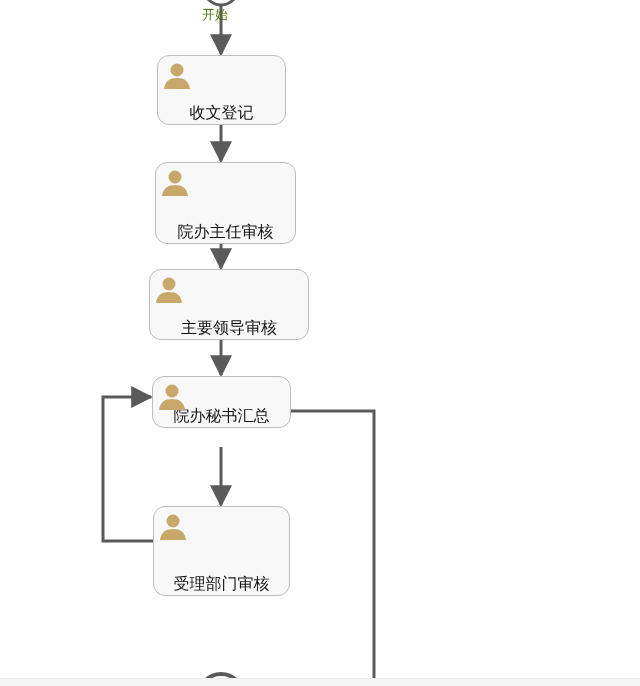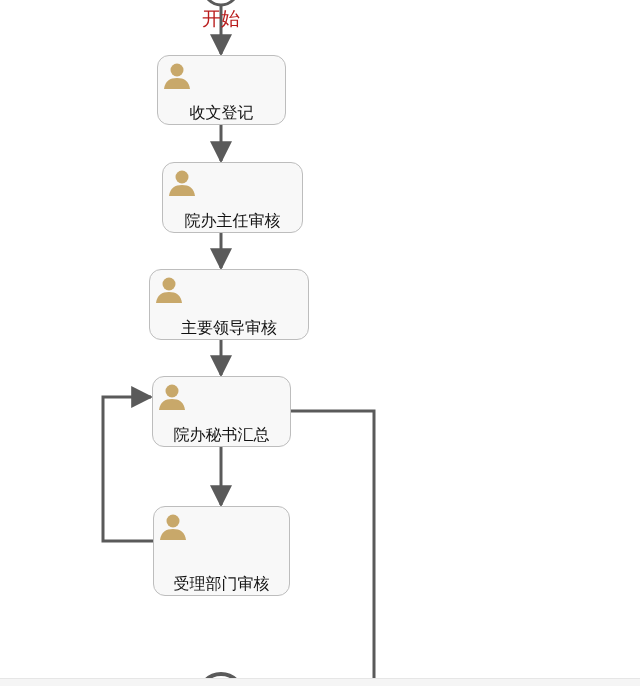--- a/index.html
+++ b/index.html
@@ -9,21 +9,21 @@
   }
   #canvas { position: absolute; left: 0; top: 0; width: 640px; height: 686px; }
   .node {
     position: absolute; box-sizing: border-box;
     background: #f8f8f8; border: 1.5px solid #bdbdbd; border-radius: 12px;
     display: flex; align-items: flex-end; justify-content: center;
     font-size: 16px; color: #111; white-space: nowrap;
   }
   .node .label { position: relative; z-index: 1; }
   .user-icon { position: absolute; left: 6px; top: 6px; width: 26px; height: 28px; z-index: 2; }
-  .start-label { position: absolute; font-size: 19px; color: #b91c1c; z-index: 1; }
+  .start-label { position: absolute; font-size: 13px; color: #4d7c0f; z-index: 1; }
   .bottom-bar {
     position: absolute; left: 0; top: 678px; width: 640px; height: 8px;
     background: #f5f5f5; border-top: 1px solid #e6e6e6;
   }
 </style>
 </head>
 <body>
 
 <div id="canvas">
   <svg id="edges" width="640" height="686" style="position:absolute;left:0;top:0;">
@@ -51,37 +51,37 @@
   <span class="start-label" style="left:202px;top:6px;">开始</span>
 
   <div class="node" style="left:157px;top:55px;width:129px;height:70px;">
     <svg class="user-icon" viewBox="0 0 26 28">
         <circle cx="13" cy="8" r="6.5" fill="#c8a86a"></circle>
         <path d="M0,27 C1,19 6,16 13,16 C20,16 25,19 26,27 Z" fill="#c8a86a"></path>
       </svg>
     <span class="label">收文登记</span>
   </div>
 
-  <div class="node" style="left:162px;top:162px;width:141px;height:71px;">
+  <div class="node" style="left:155px;top:162px;width:141px;height:82px;">
     <svg class="user-icon" viewBox="0 0 26 28">
         <circle cx="13" cy="8" r="6.5" fill="#c8a86a"></circle>
         <path d="M0,27 C1,19 6,16 13,16 C20,16 25,19 26,27 Z" fill="#c8a86a"></path>
       </svg>
     <span class="label">院办主任审核</span>
   </div>
 
   <div class="node" style="left:149px;top:269px;width:160px;height:71px;">
     <svg class="user-icon" viewBox="0 0 26 28">
         <circle cx="13" cy="8" r="6.5" fill="#c8a86a"></circle>
         <path d="M0,27 C1,19 6,16 13,16 C20,16 25,19 26,27 Z" fill="#c8a86a"></path>
       </svg>
     <span class="label">主要领导审核</span>
   </div>
 
-  <div class="node" style="left:152px;top:376px;width:139px;height:71px;">
+  <div class="node" style="left:152px;top:376px;width:139px;height:52px;">
     <svg class="user-icon" viewBox="0 0 26 28">
         <circle cx="13" cy="8" r="6.5" fill="#c8a86a"></circle>
         <path d="M0,27 C1,19 6,16 13,16 C20,16 25,19 26,27 Z" fill="#c8a86a"></path>
       </svg>
     <span class="label">院办秘书汇总</span>
   </div>
 
   <div class="node" style="left:153px;top:506px;width:137px;height:90px;">
     <svg class="user-icon" viewBox="0 0 26 28">
         <circle cx="13" cy="8" r="6.5" fill="#c8a86a"></circle>

